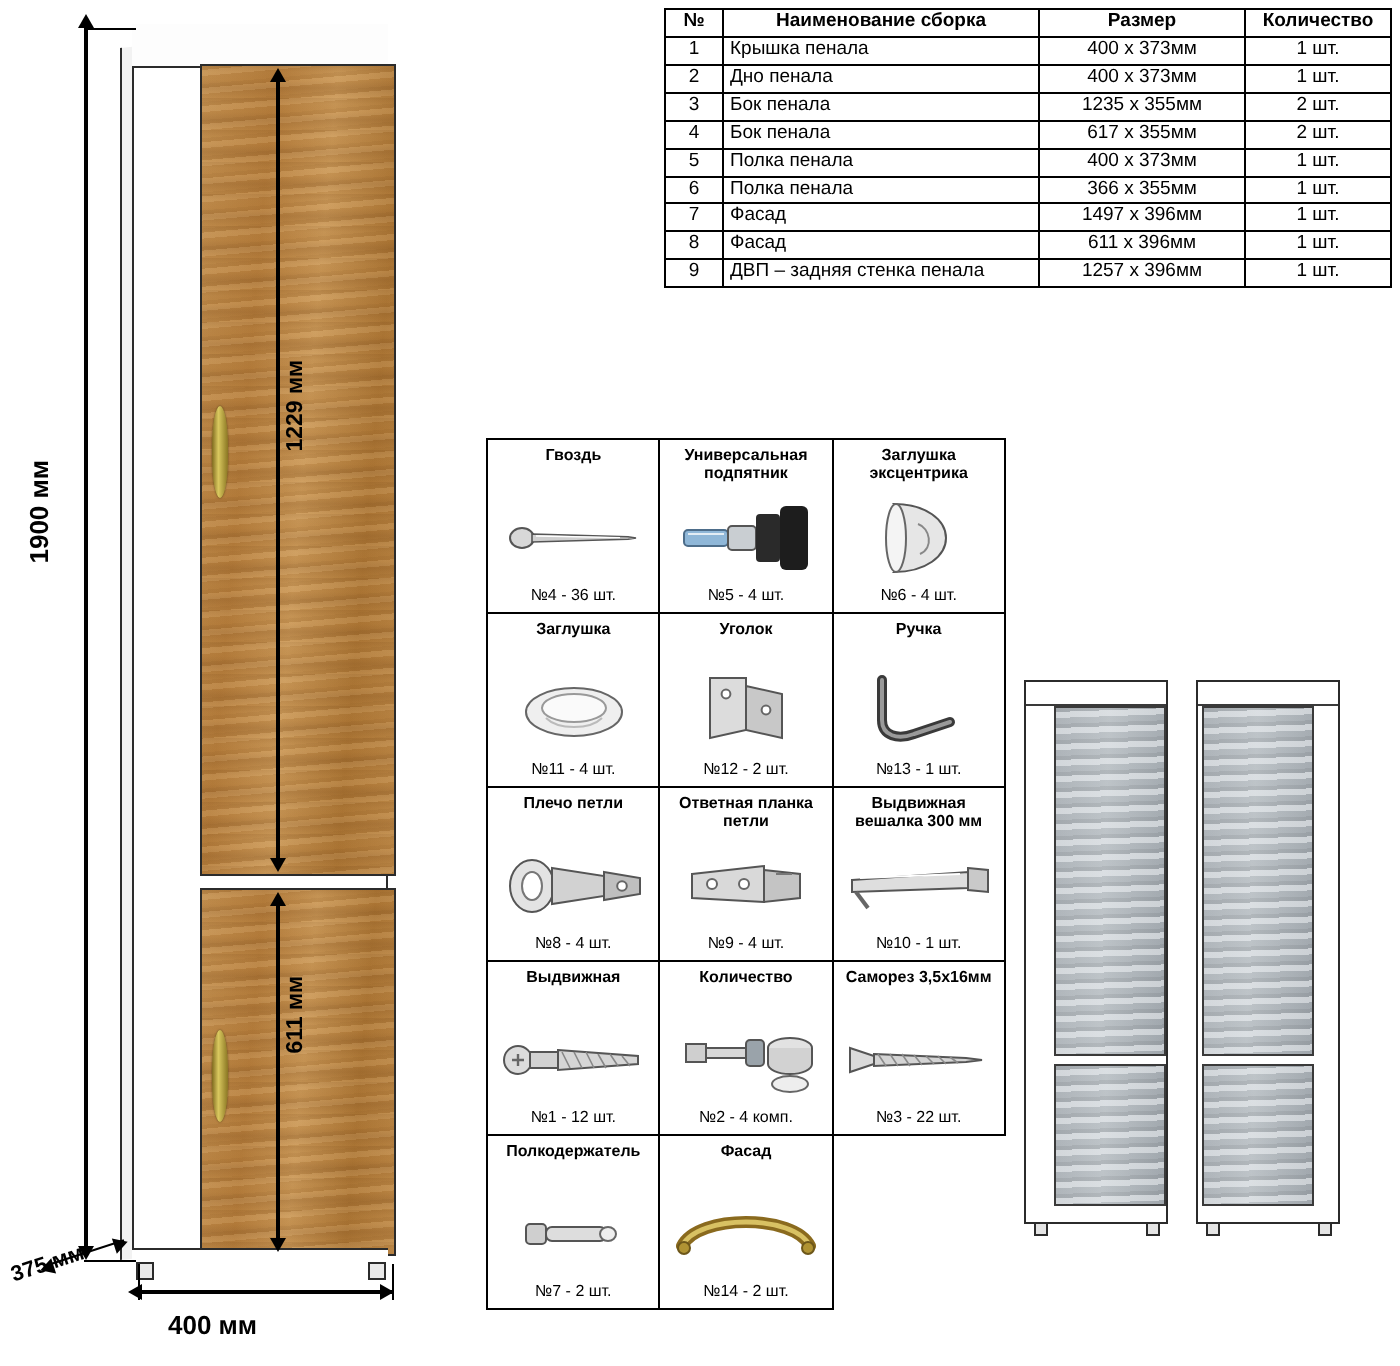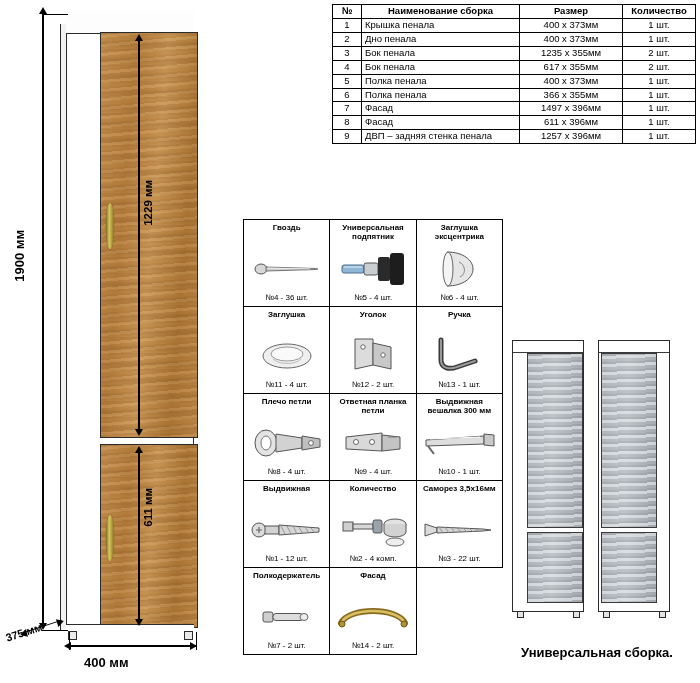--- a/index.html
+++ b/index.html
@@ -633,15 +633,14 @@
       <div class="rc-foot" style="left:60px;"></div>
     </div>
     <div class="rc-unit" style="left:86px;">
       <div class="rc-topcap"></div>
       <div class="rc-door top" style="left:2px;"></div>
       <div class="rc-door bottom" style="left:2px;"></div>
       <div class="rc-foot" style="left:4px;"></div>
       <div class="rc-foot" style="left:60px;"></div>
     </div>
   </div>
-  <div id="universal-caption">Универсальная сборка.</div>
 
 </div>
 
 </body></html>

